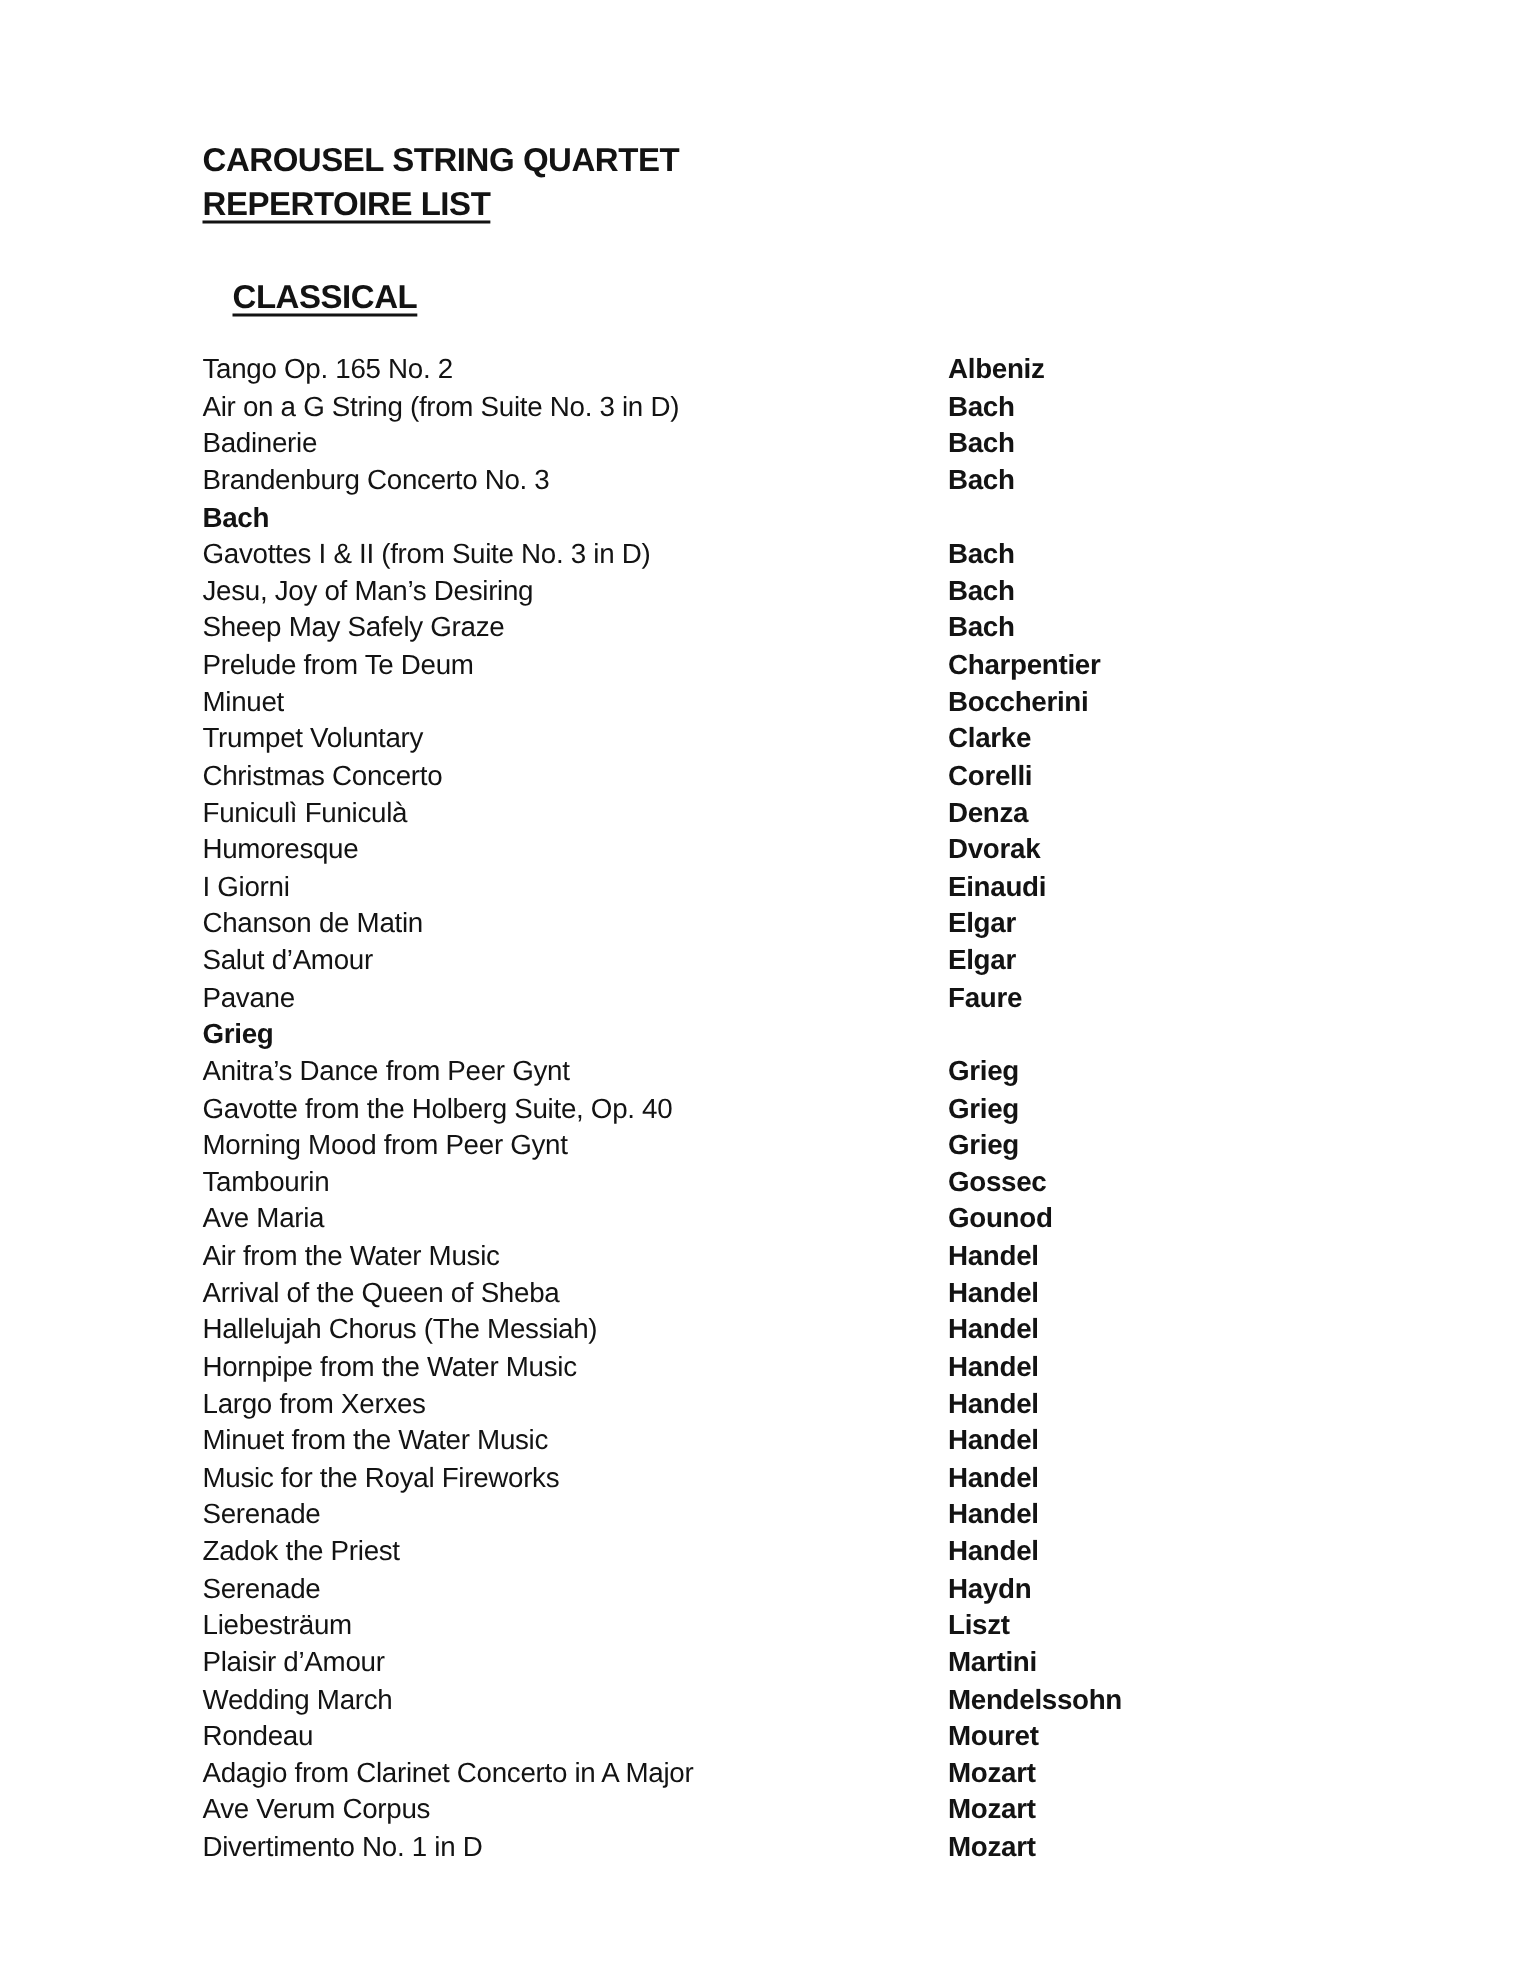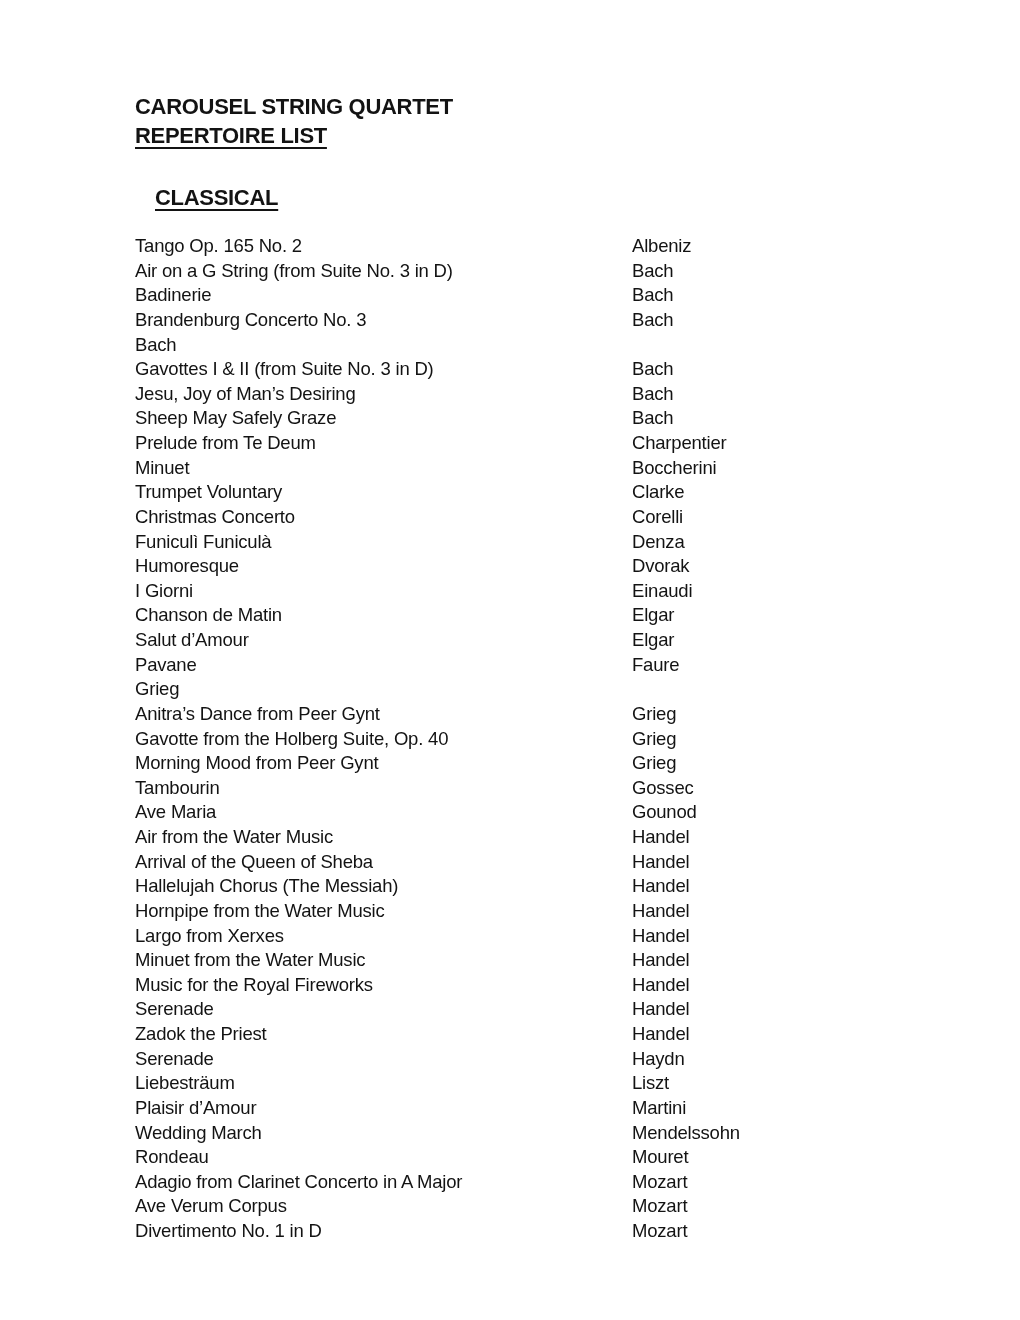--- a/index.html
+++ b/index.html
@@ -53,21 +53,21 @@
     line-height: 24.62px;
     font-size: 18.5px;
     letter-spacing: -0.2px;
   }
   .piece {
     flex: 0 0 497px;
     white-space: nowrap;
     overflow: hidden;
   }
   .composer {
-    font-weight: normal;
+    font-weight: bold;
     white-space: nowrap;
   }
 </style>
 </head>
 <body>
 
 <div class="page">
 
   <div class="title-block">
     <div class="title-line">CAROUSEL STRING QUARTET</div>

